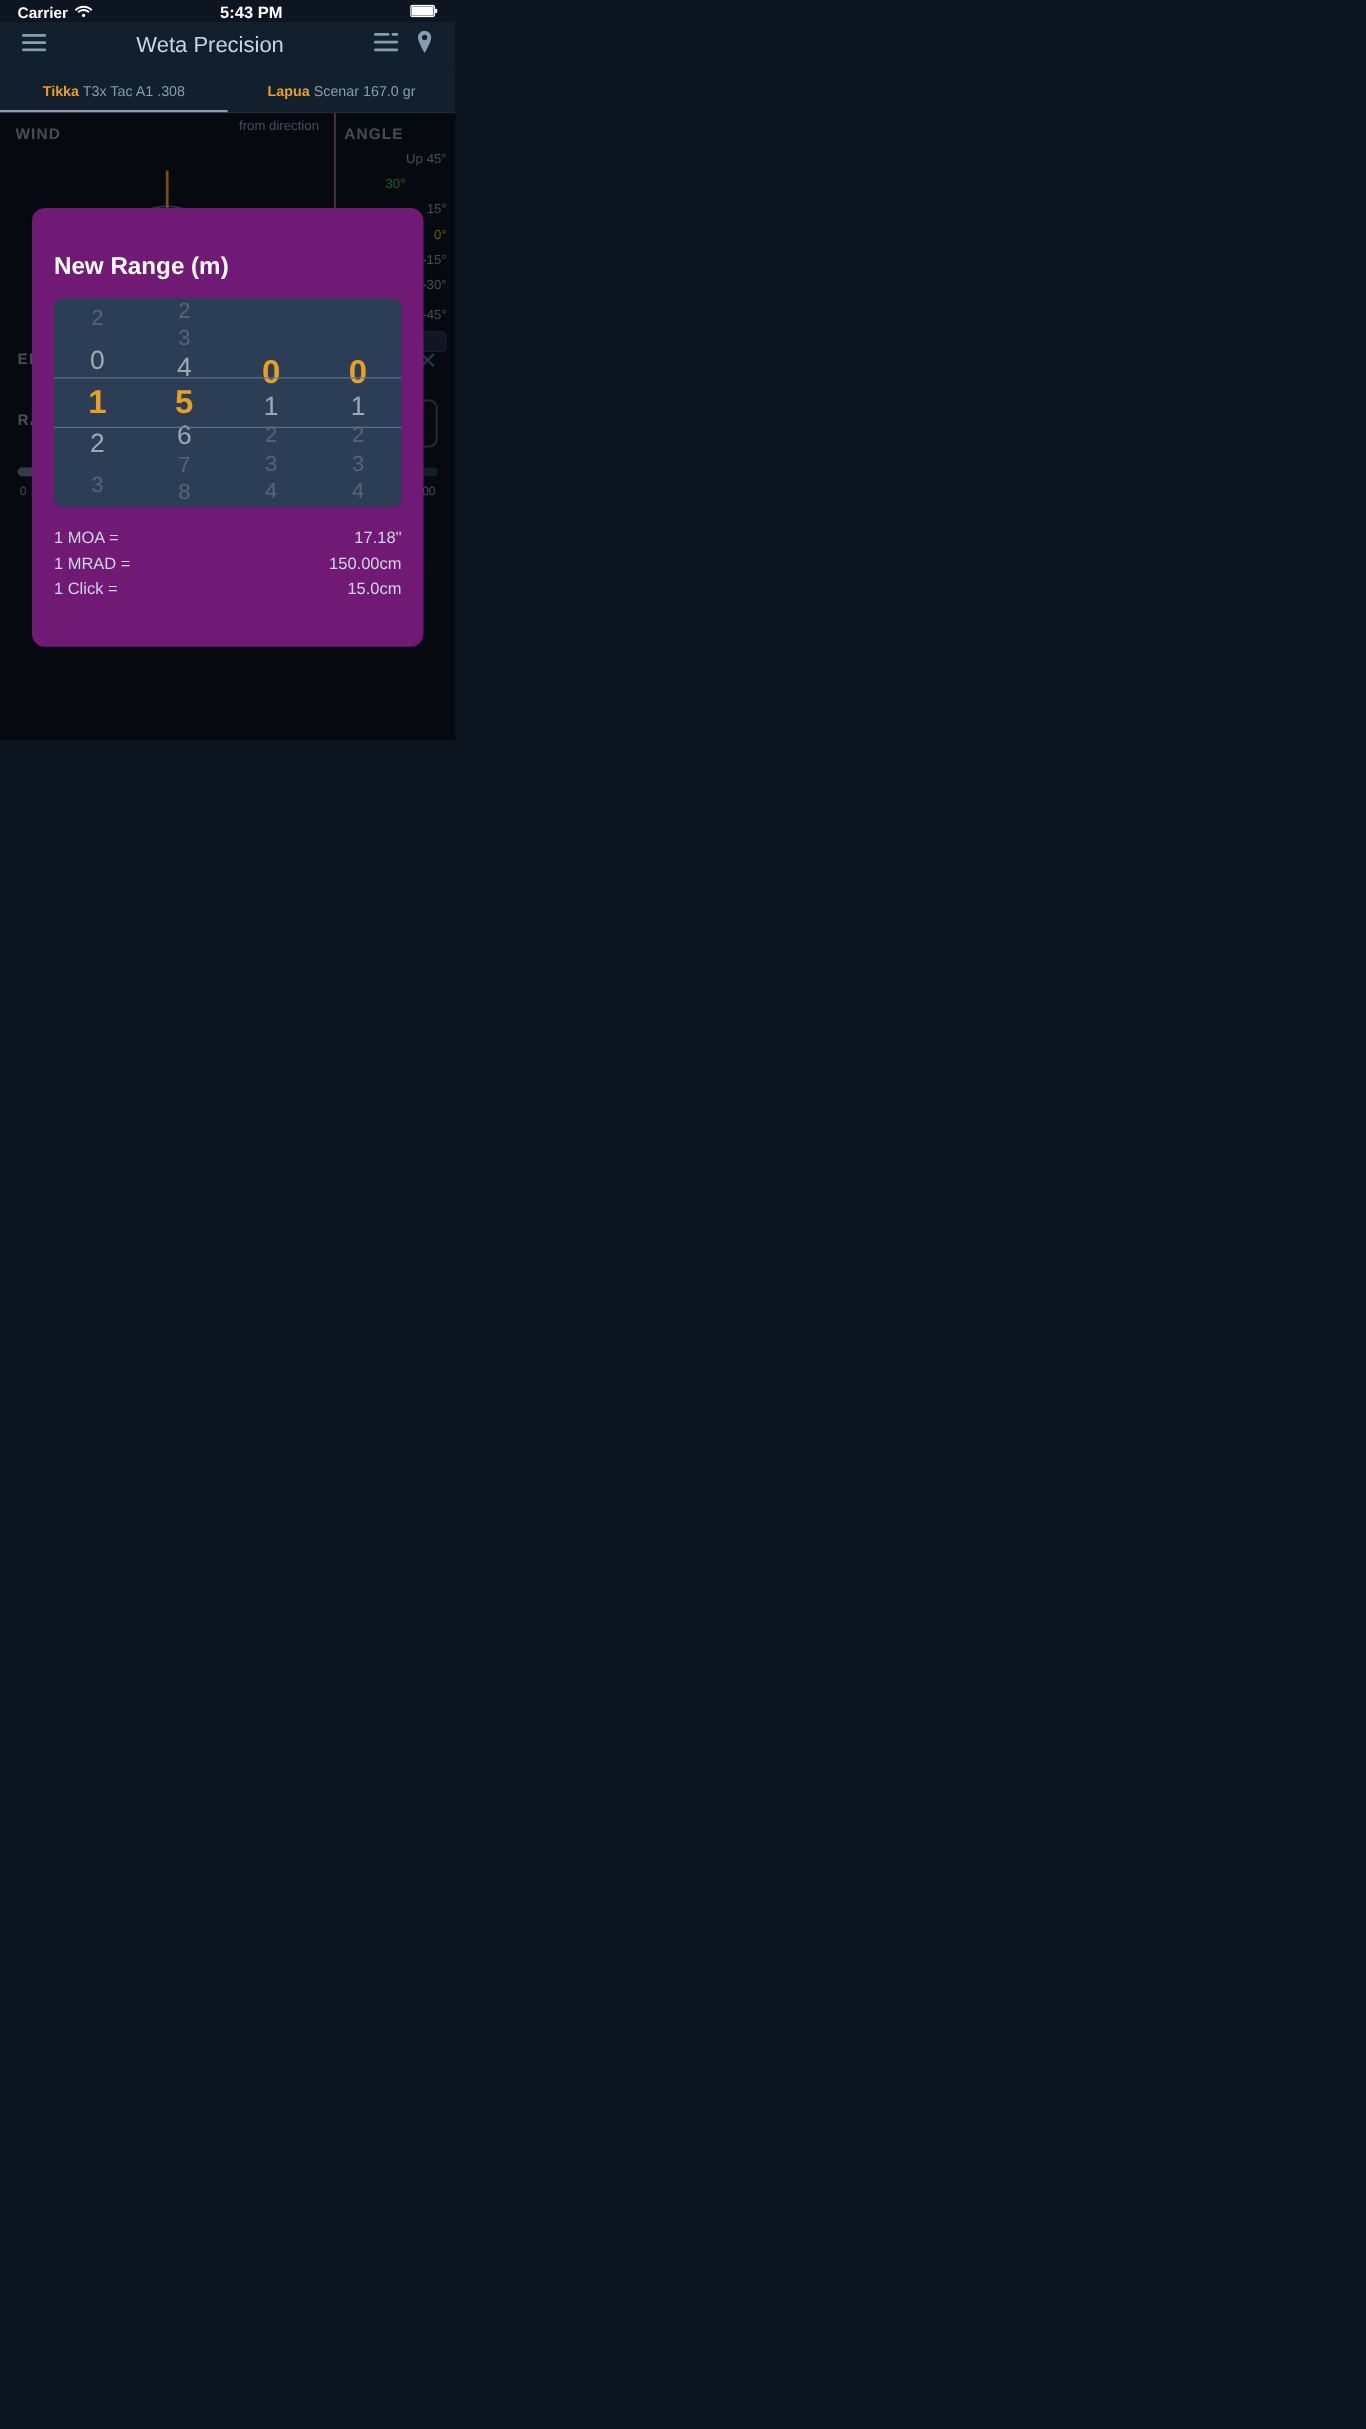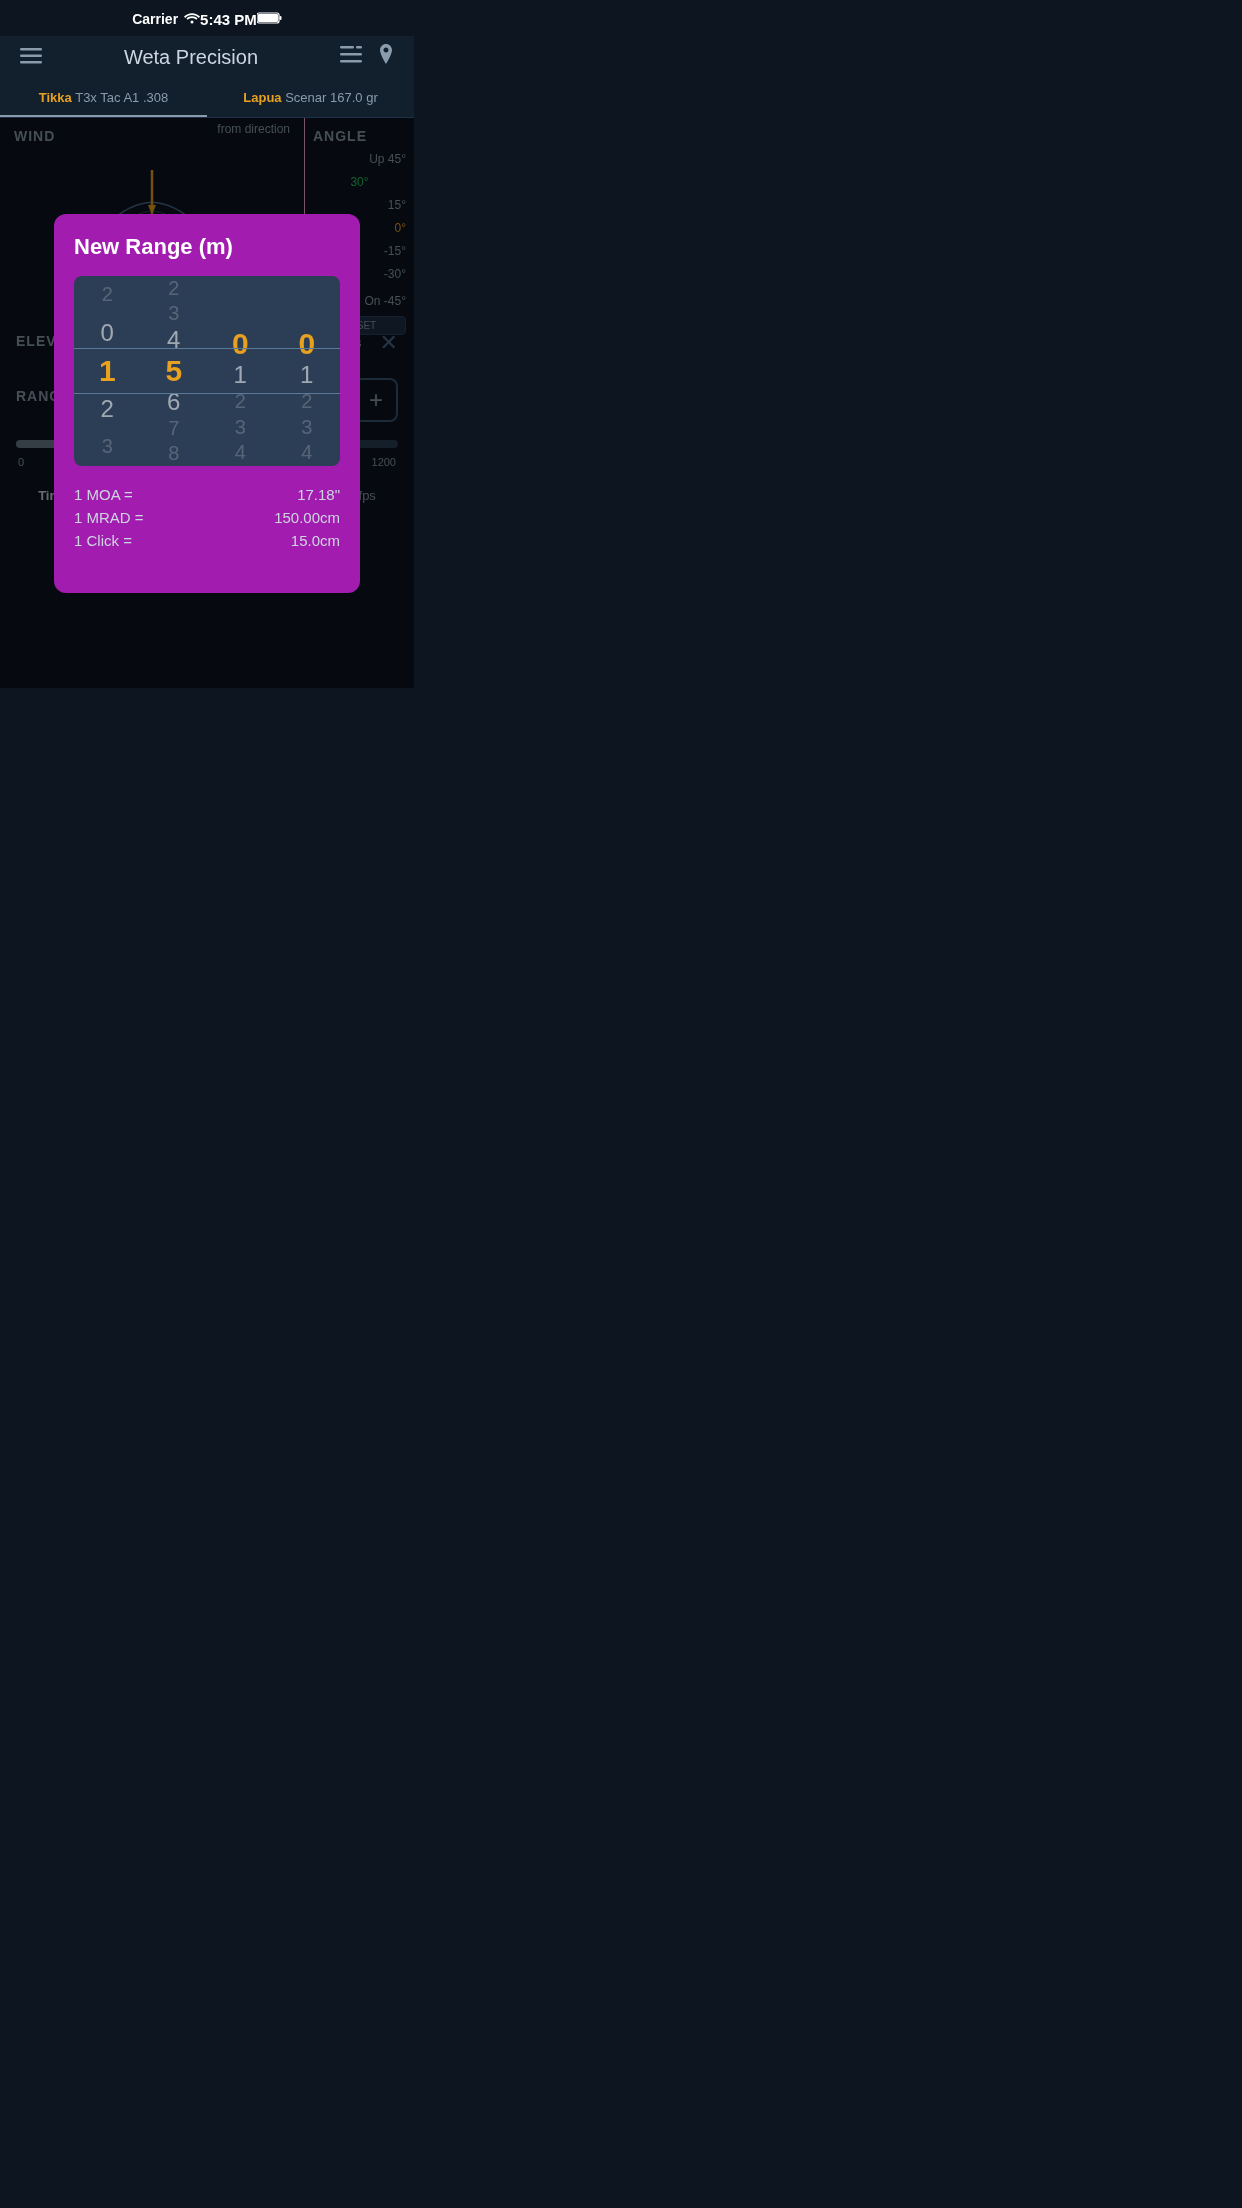--- a/index.html
+++ b/index.html
@@ -11,27 +11,27 @@
       background: #0d1520;
       font-family: -apple-system, 'Helvetica Neue', Arial, sans-serif;
       color: #fff;
       overflow: hidden;
       position: relative;
     }
 
     
     .status-bar {
       display: flex;
-      justify-content: center;
+      justify-content: space-between;
       align-items: center;
       padding: 6px 16px 4px;
       font-size: 14px;
       font-weight: 600;
       color: #fff;
-      height: 36px;
+      height: 20px;
     }
     .status-left { display: flex; align-items: center; gap: 6px; }
     .status-center { font-size: 15px; font-weight: 600; }
     .status-right { display: flex; align-items: center; gap: 6px; }
 
     
     .header {
       display: flex;
       align-items: center;
       justify-content: space-between;
@@ -83,24 +83,24 @@
       top: 0; left: 0; right: 0; bottom: 0;
       background: rgba(0,0,0,0.5);
       display: flex;
       align-items: center;
       justify-content: center;
       z-index: 100;
     }
 
     
     .modal {
-      background: #a21caf;
+      background: #701a75;
       border-radius: 12px;
-      width: 306px;
-      padding: 20px 20px 20px;
+      width: 356px;
+      padding: 40px 20px 20px;
       position: relative;
     }
     .modal-title {
       font-size: 22px;
       font-weight: 600;
       color: #ffffff;
       margin-bottom: 16px;
     }
 
     

